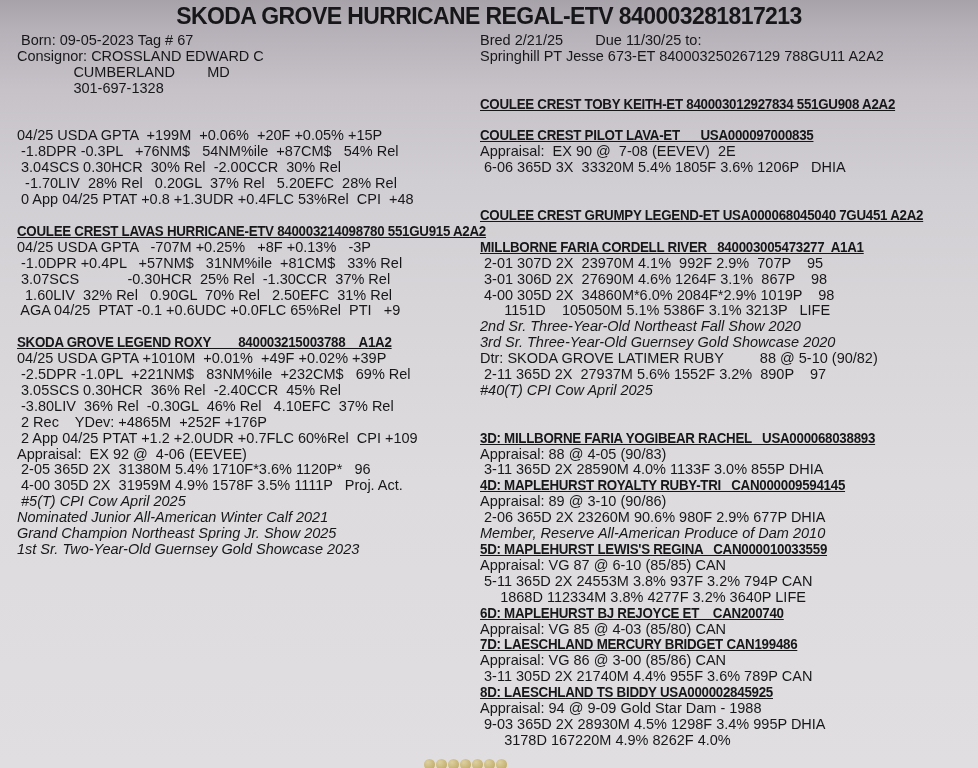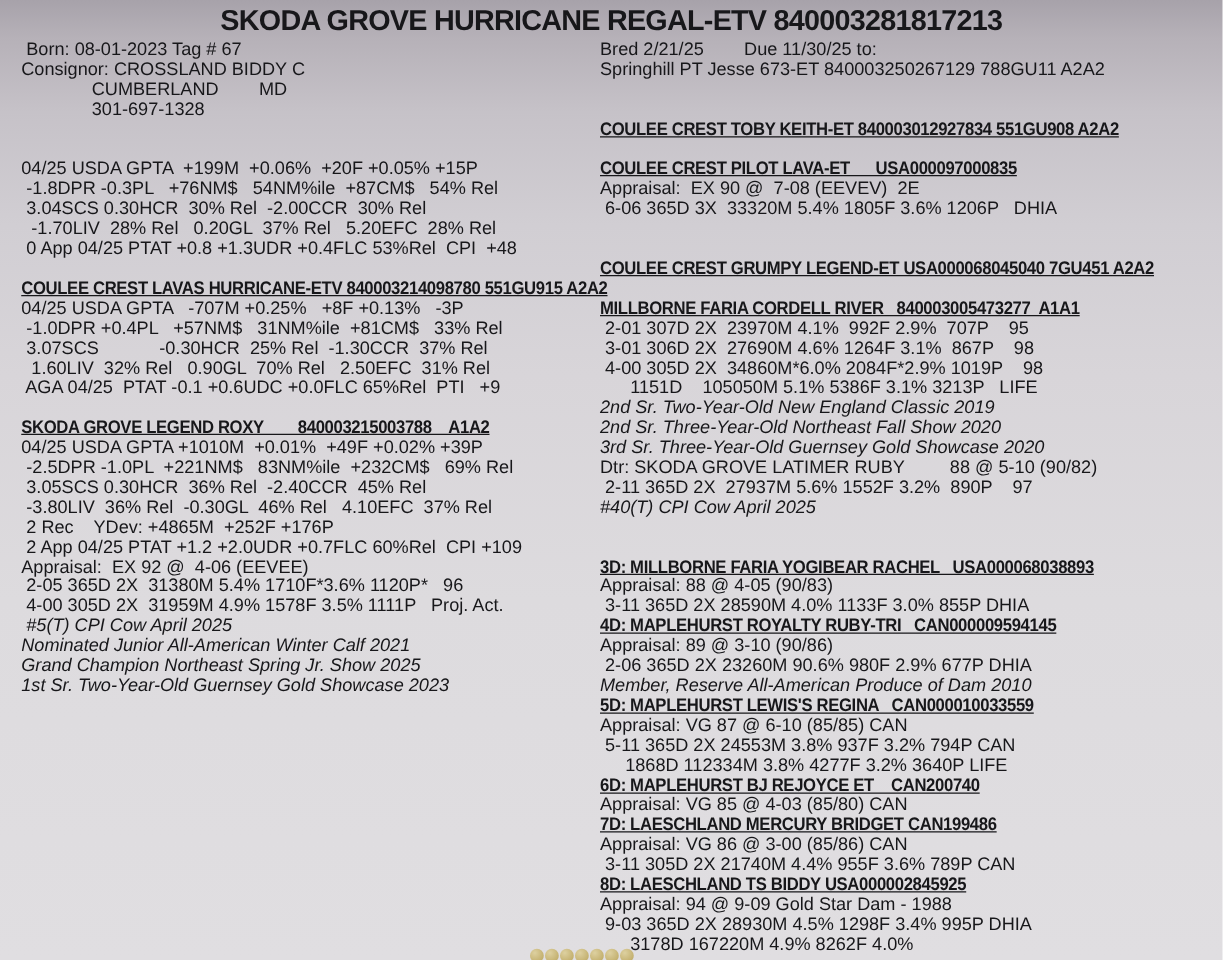--- a/index.html
+++ b/index.html
@@ -56,22 +56,22 @@
   }
 </style>
 </head>
 <body>
 
 <div class="page">
   <div class="title">SKODA GROVE HURRICANE REGAL-ETV 840003281817213</div>
   <div class="columns">
     <div class="col col-left" id="col-left">
         <div>
-          <div class="line"> Born: 08-01-2023 Tag # 67</div>
-          <div class="line">Consignor: CROSSLAND BIDDY C</div>
+          <div class="line"> Born: 09-05-2023 Tag # 67</div>
+          <div class="line">Consignor: CROSSLAND EDWARD C</div>
           <div class="line">              CUMBERLAND        MD</div>
           <div class="line">              301-697-1328</div>
           <div class="line">&nbsp;</div>
           <div class="line">&nbsp;</div>
         </div>
         <div>
           <div class="line">04/25 USDA GPTA  +199M  +0.06%  +20F +0.05% +15P</div>
           <div class="line"> -1.8DPR -0.3PL   +76NM$   54NM%ile  +87CM$   54% Rel</div>
           <div class="line"> 3.04SCS 0.30HCR  30% Rel  -2.00CCR  30% Rel</div>
           <div class="line">  -1.70LIV  28% Rel   0.20GL  37% Rel   5.20EFC  28% Rel</div>
@@ -125,21 +125,20 @@
         <div>
           <div class="line h">COULEE CREST GRUMPY LEGEND-ET USA000068045040 7GU451 A2A2</div>
           <div class="line">&nbsp;</div>
         </div>
         <div>
           <div class="line h">MILLBORNE FARIA CORDELL RIVER   840003005473277  A1A1</div>
           <div class="line"> 2-01 307D 2X  23970M 4.1%  992F 2.9%  707P    95</div>
           <div class="line"> 3-01 306D 2X  27690M 4.6% 1264F 3.1%  867P    98</div>
           <div class="line"> 4-00 305D 2X  34860M*6.0% 2084F*2.9% 1019P    98</div>
           <div class="line">      1151D    105050M 5.1% 5386F 3.1% 3213P   LIFE</div>
-          <div class="line i">2nd Sr. Two-Year-Old New England Classic 2019</div>
           <div class="line i">2nd Sr. Three-Year-Old Northeast Fall Show 2020</div>
           <div class="line i">3rd Sr. Three-Year-Old Guernsey Gold Showcase 2020</div>
           <div class="line">Dtr: SKODA GROVE LATIMER RUBY         88 @ 5-10 (90/82)</div>
           <div class="line"> 2-11 365D 2X  27937M 5.6% 1552F 3.2%  890P    97</div>
           <div class="line i">#40(T) CPI Cow April 2025</div>
           <div class="line">&nbsp;</div>
           <div class="line">&nbsp;</div>
         </div>
         <div>
           <div class="line h">3D: MILLBORNE FARIA YOGIBEAR RACHEL   USA000068038893</div>

